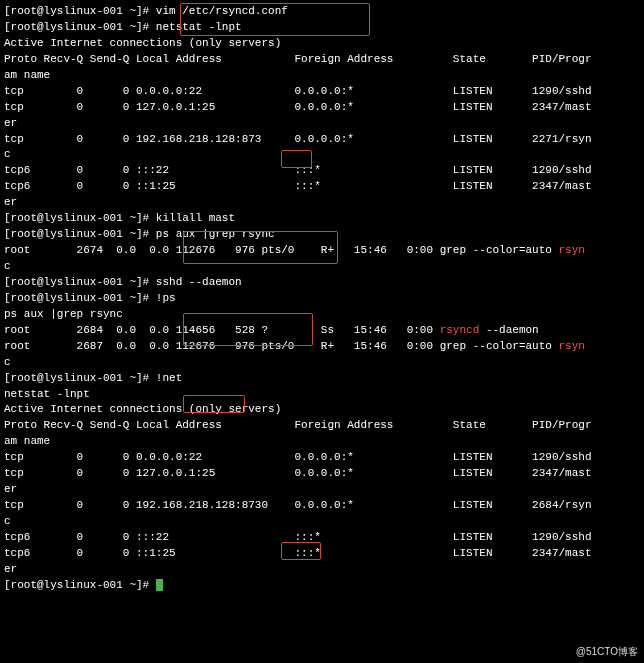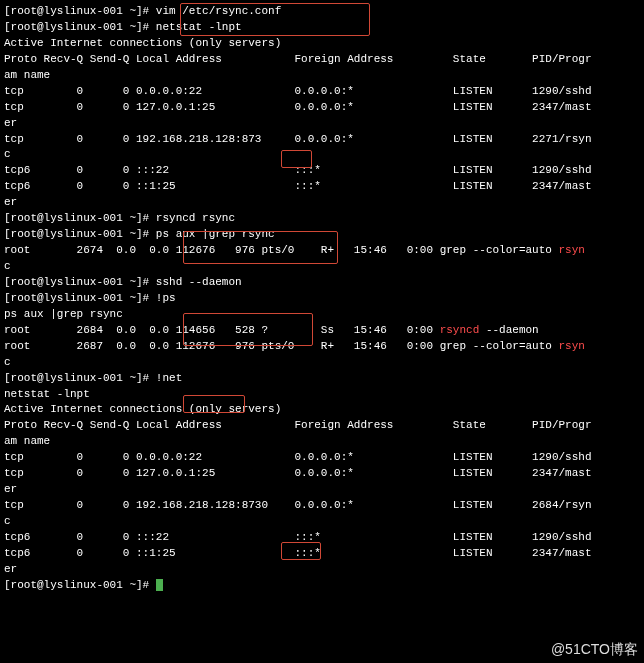--- a/index.html
+++ b/index.html
@@ -36,42 +36,42 @@
     .box {
       border: 1px solid #d14836;
       border-radius: 2px;
       position: absolute;
       pointer-events: none;
     }
     .watermark {
       position: absolute;
       bottom: 4px;
       right: 6px;
-      font-size: 14px;
+      font-size: 10px;
       color: #ddd;
       font-family: sans-serif;
     }
   </style>
 </head>
 <body>
 
-<div class="terminal" id="term"><span>[root@lyslinux-001 ~]# </span><span>vim /etc/rsync.conf</span>
+<div class="terminal" id="term"><span>[root@lyslinux-001 ~]# </span><span>vim /etc/rsyncd.conf</span>
 <span>[root@lyslinux-001 ~]# </span><span>netstat -lnpt</span>
 <span>Active Internet connections (only servers)</span>
 <span>Proto Recv-Q Send-Q Local Address           Foreign Address         State       PID/Progr</span>
 <span>am name</span>
 <span>tcp        0      0 0.0.0.0:22              0.0.0.0:*               LISTEN      1290/sshd</span>
 <span>tcp        0      0 127.0.0.1:25            0.0.0.0:*               LISTEN      2347/mast</span>
 <span>er</span>
 <span>tcp        0      0 192.168.218.128:873     0.0.0.0:*               LISTEN      2271/rsyn</span>
 <span>c</span>
 <span>tcp6       0      0 :::22                   :::*                    LISTEN      1290/sshd</span>
 <span>tcp6       0      0 ::1:25                  :::*                    LISTEN      2347/mast</span>
 <span>er</span>
-<span>[root@lyslinux-001 ~]# </span><span>rsyncd rsync</span>
+<span>[root@lyslinux-001 ~]# </span><span>killall mast</span>
 <span>[root@lyslinux-001 ~]# </span><span>ps aux |grep rsync</span>
 <span>root       2674  0.0  0.0 112676   976 pts/0    R+   15:46   0:00 grep --color=auto <span class="brightred">rsyn</span></span>
 <span>c</span>
 <span>[root@lyslinux-001 ~]# </span><span>sshd --daemon</span>
 <span>[root@lyslinux-001 ~]# </span><span>!ps</span>
 <span>ps aux |grep rsync</span>
 <span>root       2684  0.0  0.0 114656   528 ?        Ss   15:46   0:00 <span class="brightred">rsyncd</span> --daemon</span>
 <span>root       2687  0.0  0.0 112676   976 pts/0    R+   15:46   0:00 grep --color=auto <span class="brightred">rsyn</span></span>
 <span>c</span>
 <span>[root@lyslinux-001 ~]# </span><span>!net</span>

